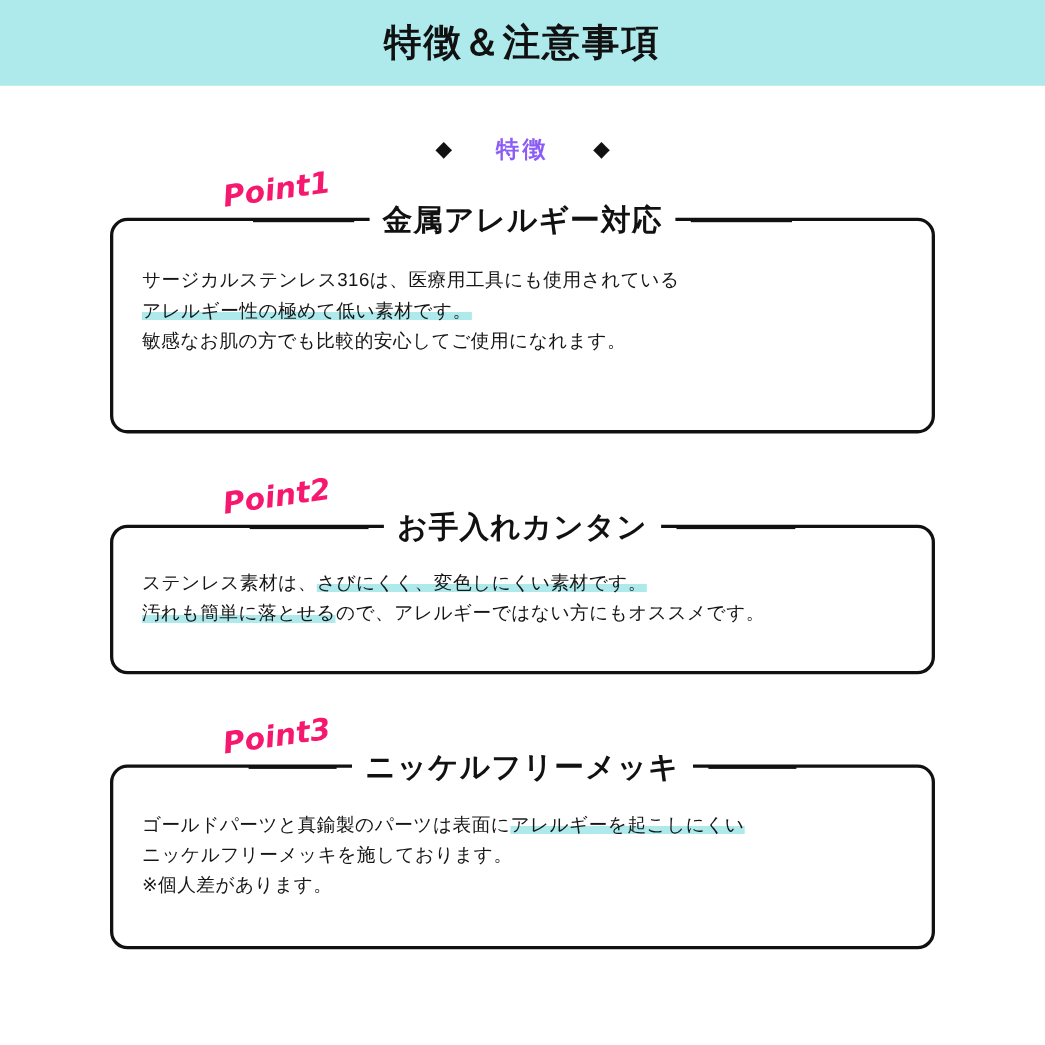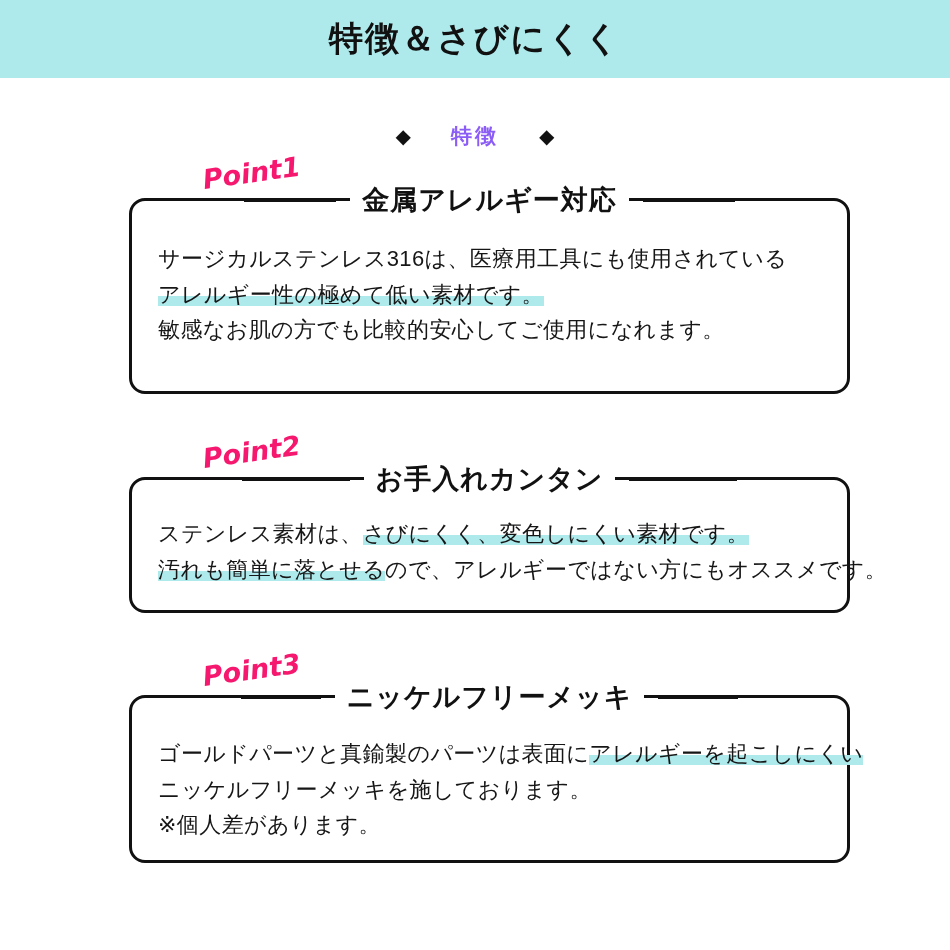--- a/index.html
+++ b/index.html
@@ -84,21 +84,20 @@
     white-space: nowrap;
   }
 
   .card {
     position: relative;
     border: 3px solid #111111;
     border-radius: 16px;
     background: #ffffff;
     box-sizing: border-box;
     padding: 34px 26px 26px 26px;
-    margin-left: 29px;
   }
 
   .card-heading {
     position: absolute;
     top: -19px;
     left: 0;
     right: 0;
     display: flex;
     align-items: center;
     justify-content: center;
@@ -115,21 +114,21 @@
     background: #ffffff;
     padding: 0 12px;
     font-size: 27px;
     font-weight: bold;
     letter-spacing: 1px;
     white-space: nowrap;
     color: #111111;
   }
 
   .body-line {
-    font-size: 22px;
+    font-size: 17px;
     line-height: 1.62;
     letter-spacing: 0.4px;
     color: #161616;
     white-space: nowrap;
   }
   .hl {
     background: linear-gradient(transparent 58%, #aeeaec 58%, #aeeaec 96%, transparent 96%);
   }
 
   
@@ -140,21 +139,21 @@
   .b1 .rule { width: 92px; }
   .b2 .rule { width: 108px; }
   .b3 .rule { width: 80px; }
 </style>
 </head>
 <body>
 
 <div class="page">
 
   <div class="header-band">
-    <div class="header-title">特徴＆さびにくく</div>
+    <div class="header-title">特徴＆注意事項</div>
   </div>
 
   <div class="section-label-row">
     <span class="diamond">◆</span>
     <span class="section-label-text">特徴</span>
     <span class="diamond">◆</span>
   </div>
 
   <div class="point-block b1">
     <div class="point-badge">Point1</div>

